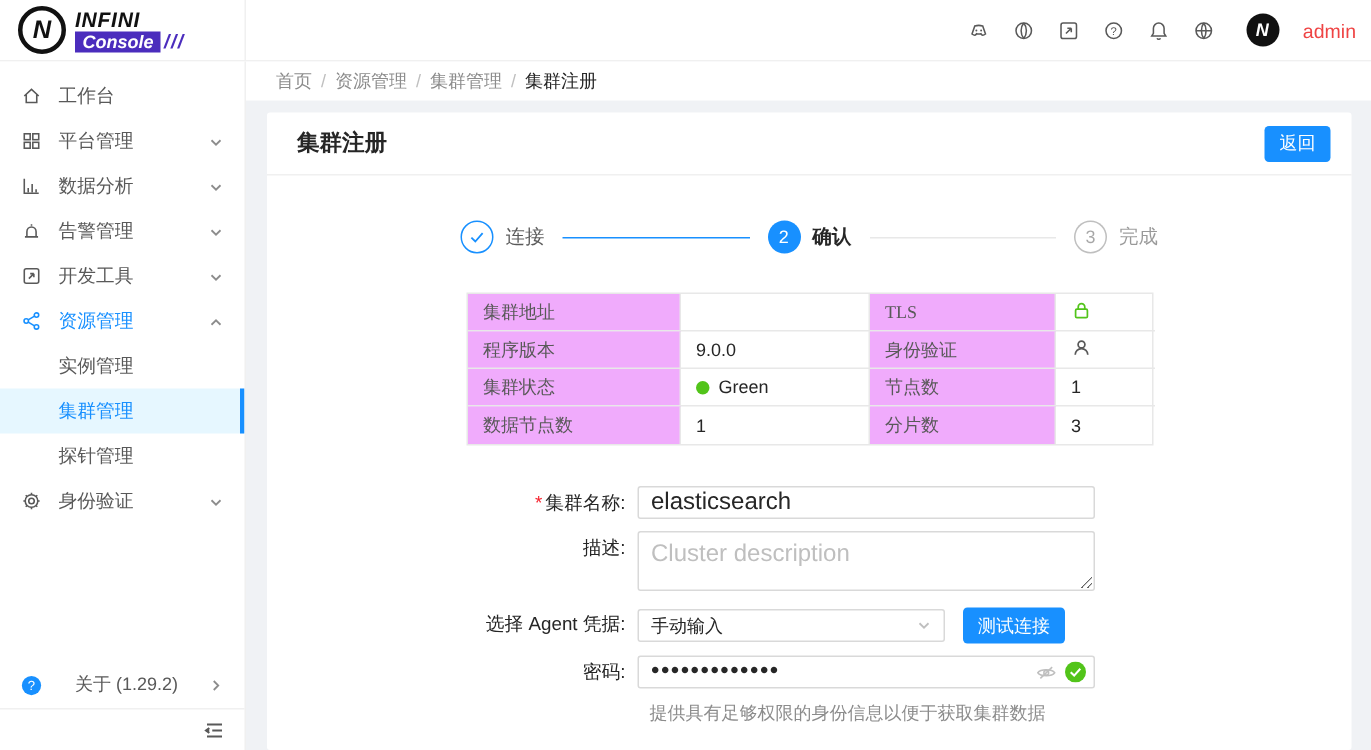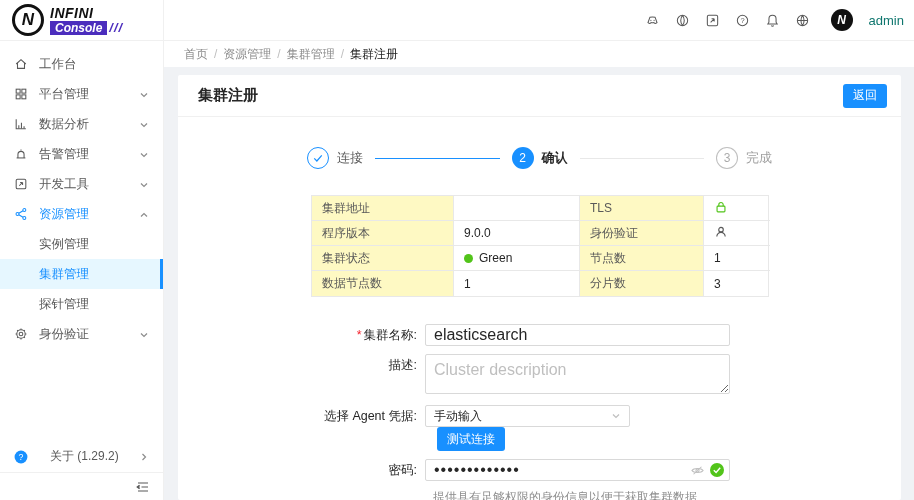--- a/index.html
+++ b/index.html
@@ -14,21 +14,21 @@
   .logo-circle span { font-weight:bold; font-style:italic; font-size:17px; color:#111; }
   .logo-text { margin-left:6px; line-height:1; }
   .logo-infini { font-weight:bold; font-style:italic; font-size:14px; color:#111; letter-spacing:.5px; display:block; }
   .logo-console-row { display:flex; align-items:center; margin-top:1px; }
   .logo-console { background:#4b2dbd; color:#fff; font-weight:bold; font-style:italic; font-size:12px; padding:1px 5px; }
   .logo-slashes { color:#4b2dbd; font-weight:bold; font-style:italic; font-size:13px; margin-left:2px; letter-spacing:1px; }
   .topbar-right { flex:1; display:flex; align-items:center; justify-content:flex-end; padding-right:10px; gap:14px; }
   .tb-icon { width:16px; height:16px; display:flex; align-items:center; justify-content:center; cursor:pointer; }
   .tb-icon svg { width:15px; height:15px; }
   .avatar { width:22px; height:22px; border-radius:50%; background:#111; color:#fff; display:flex; align-items:center; justify-content:center; font-weight:bold; font-style:italic; font-size:12px; margin-left:6px; flex:none; }
-  .admin-name { font-size:13px; color:#0f766e; margin-left:2px; }
+  .admin-name { font-size:13px; color:#ef4444; margin-left:2px; }
 
   
   .bodyrow { flex:1; display:flex; min-height:0; }
   .sidebar { width:164px; background:#fff; border-right:1px solid #f0f0f0; display:flex; flex-direction:column; flex:none; }
   .menu { flex:1; padding-top:8px; overflow:hidden; }
   .menu-item { height:30px; display:flex; align-items:center; padding:0 14px; font-size:12.5px; color:#595959; cursor:pointer; }
   .menu-item .mi-icon { width:15px; height:15px; margin-right:10px; flex:none; display:flex; align-items:center; }
   .mi-icon svg { width:14px; height:14px; }
   .menu-item .mi-label { flex:1; white-space:nowrap; }
   .menu-item .mi-chev { width:10px; height:10px; flex:none; }
@@ -63,21 +63,21 @@
   .step-label { margin-left:8px; font-size:13px; color:rgba(0,0,0,.65); white-space:nowrap; }
   .step-process .step-label { color:rgba(0,0,0,.85); font-weight:bold; }
   .step-wait .step-label { color:rgba(0,0,0,.4); }
   .step-line { flex:1; height:1px; margin:0 12px; }
   .line-finish { background:#1890ff; }
   .line-wait { background:#e8e8e8; }
 
   
   .ov-table { width:458px; margin:26px 0 0 133px; border:1px solid #e8e8e8; display:grid; grid-template-columns:142px 126px 124px 66px; font-size:12px; }
   .ov-cell { height:25px; display:flex; align-items:center; padding:0 10px; border-bottom:1px solid #e8e8e8; border-right:1px solid #e8e8e8; color:#262626; overflow:hidden; }
-  .ov-label { background:#fef9c3; color:#595959; }
+  .ov-label { background:#f0abfc; color:#595959;font-family:Liberation Serif, serif; }
   .ov-cell.last-col { border-right:none; }
   .ov-cell.last-row { border-bottom:none; }
   .status-dot { width:9px; height:9px; border-radius:50%; background:#52c41a; margin-right:6px; flex:none; }
   .cell-icon svg { width:14px; height:14px; }
 
   
   .reg-form { margin:27px 0 0 133px; font-size:12.5px; }
   .form-row { display:flex; align-items:flex-start; margin-bottom:8px; }
   .form-label { width:114px; text-align:right; padding-right:8px; line-height:22px; color:#262626; flex:none; white-space:nowrap; }
   .req { color:#f5222d; margin-right:2px; }
@@ -396,21 +396,21 @@
 
             <div class="form-row">
               <div class="form-label">描述:</div>
               <div class="form-control">
                 <textarea class="inp" placeholder="Cluster description" style=""></textarea>
               </div>
             </div>
 
             <div class="form-row">
               <div class="form-label">选择 Agent 凭据:</div>
-              <div class="form-control" style="display:flex; align-items:flex-start; width:auto;flex-direction:column;">
+              <div class="form-control" style="display:flex; align-items:center; width:auto;">
                 <div class="select-box">
                   <span class="sel-text">手动输入</span>
                   <span class="sel-arrow">
                     <svg viewBox="0 0 10 10" fill="none" stroke="#bfbfbf" stroke-width="1.2">
                         <path d="M2 3.5 L5 6.5 L8 3.5"></path>
                       </svg>
                   </span>
                 </div>
                 <button class="btn-primary test-btn">测试连接</button>
               </div>

